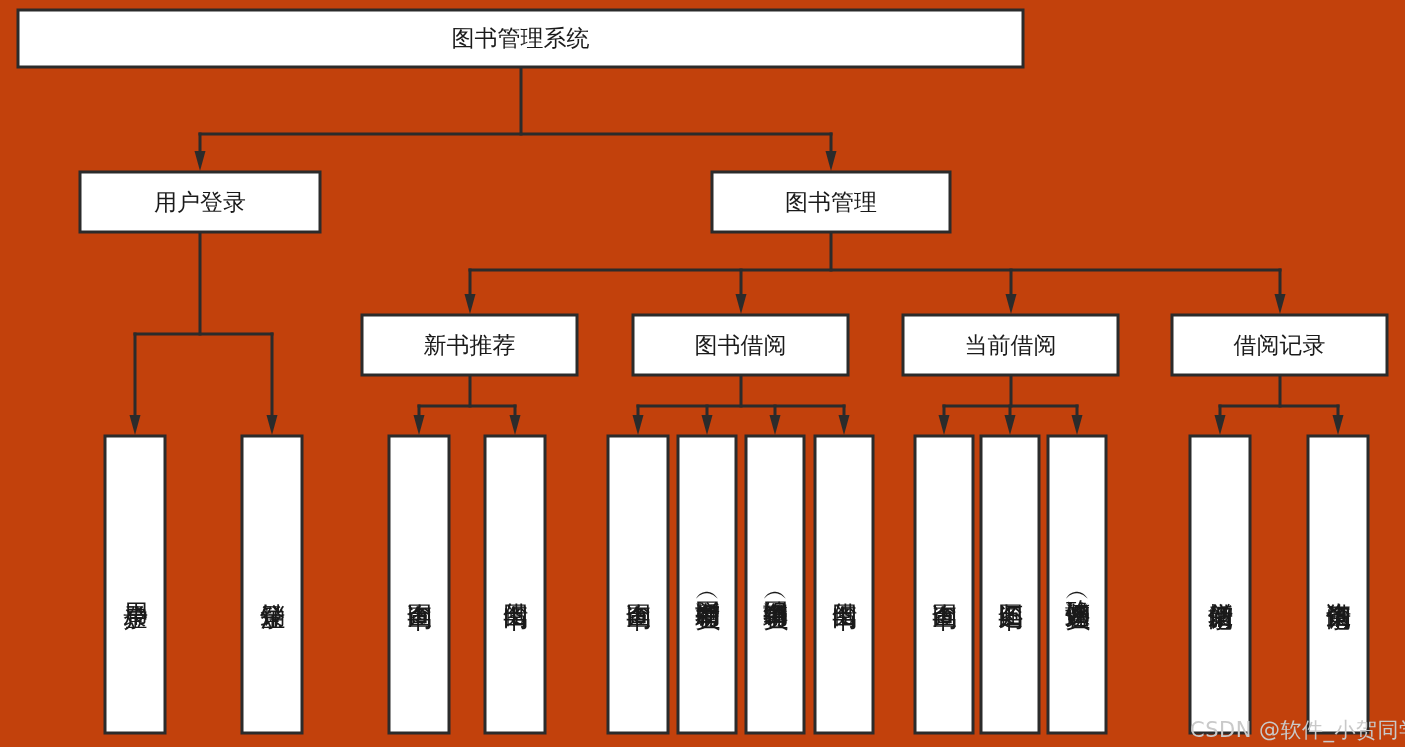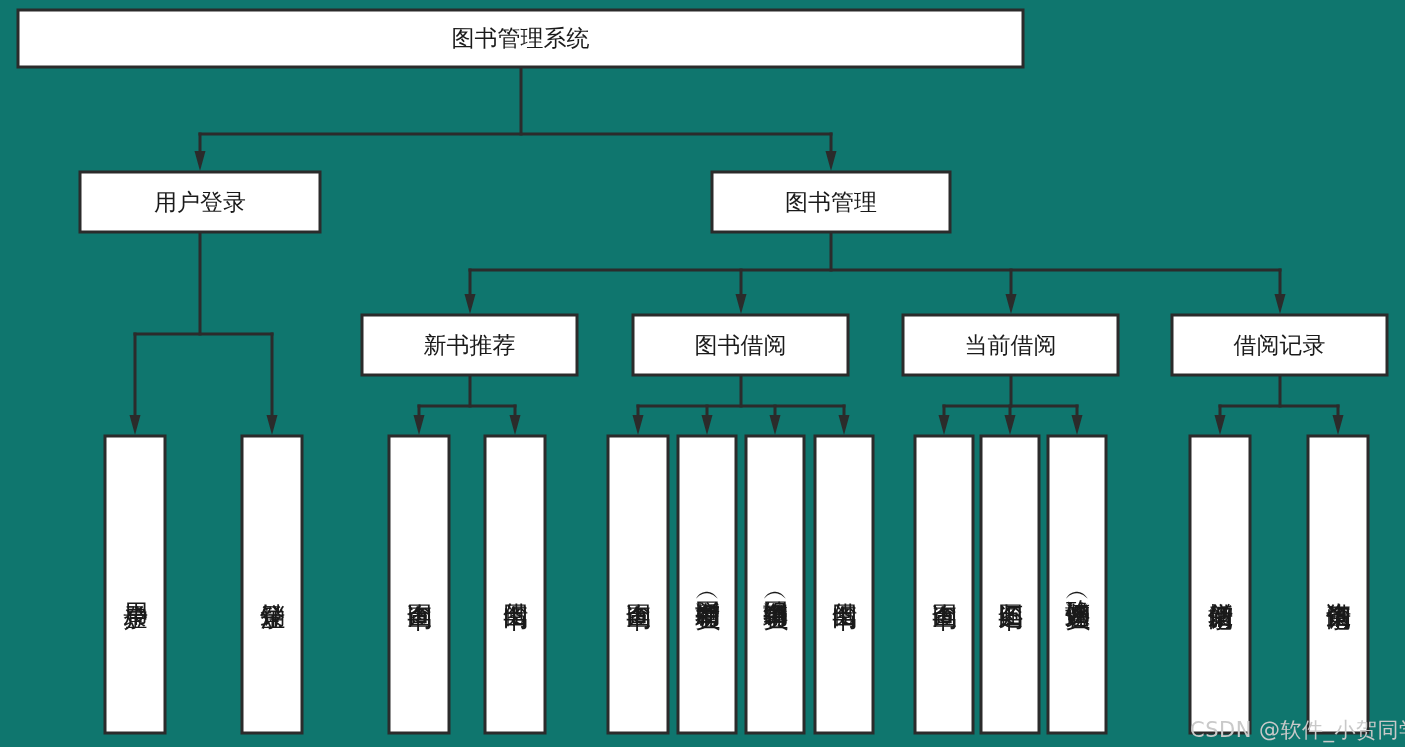--- a/index.html
+++ b/index.html
@@ -10,21 +10,21 @@
   body {
     width: 1405px;
     height: 747px;
     overflow: hidden;
     font-family: "DejaVu Sans", "Liberation Sans", sans-serif;
   }
   #diagram-root {
     position: relative;
     width: 1405px;
     height: 747px;
-    background: #0f766e;
+    background: #c2410c;
   }
   svg.canvas {
     position: absolute;
     left: 0;
     top: 0;
     width: 1405px;
     height: 747px;
   }
   .node-box {
     fill: #ffffff;

